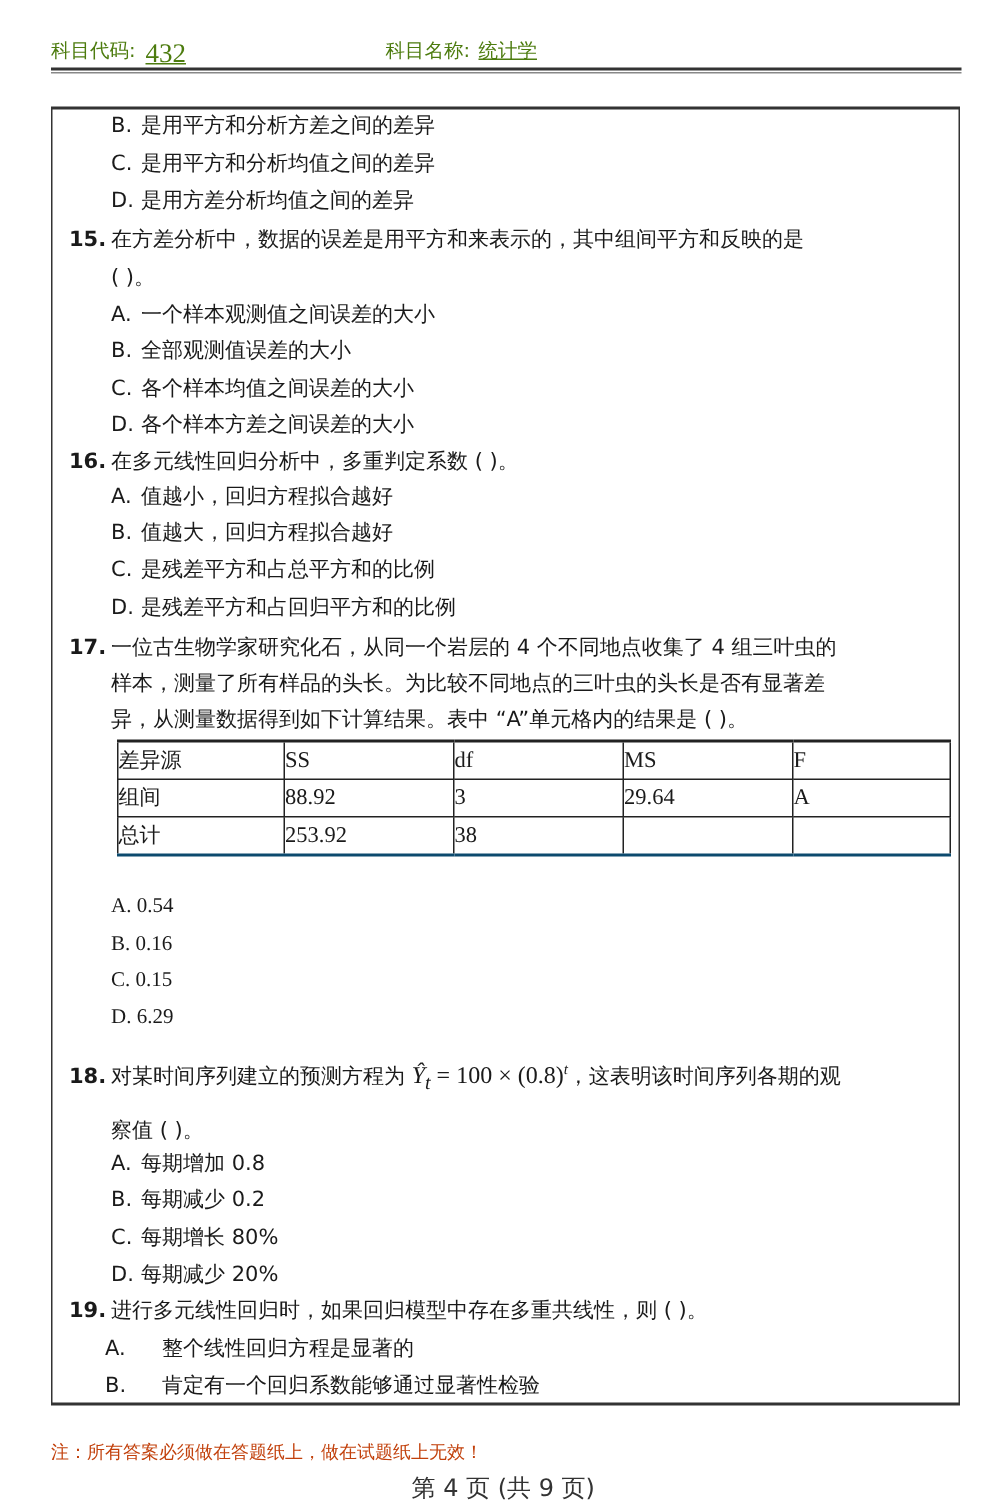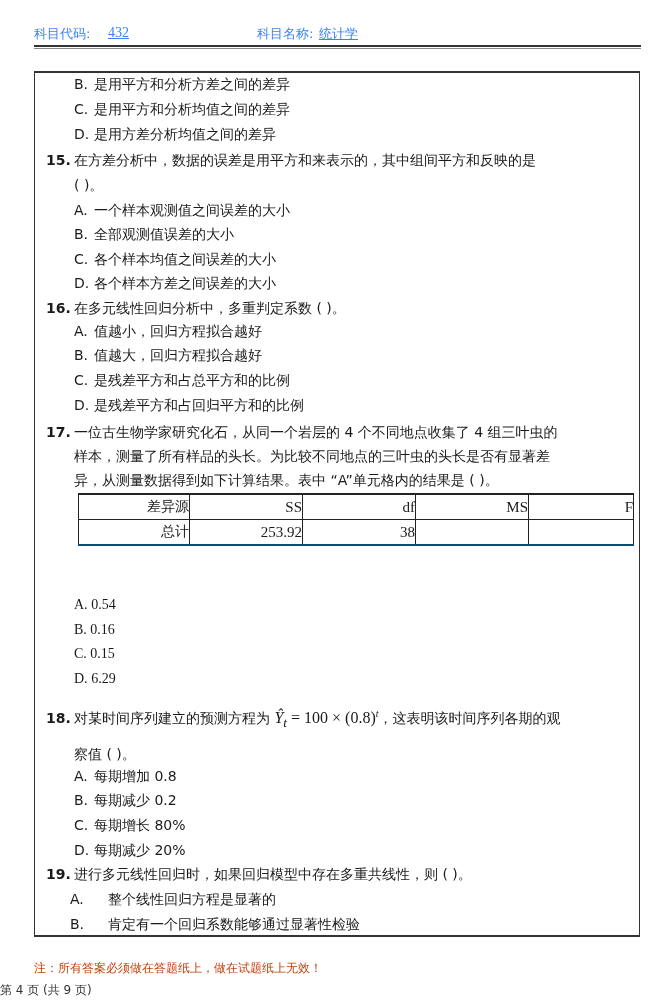--- a/index.html
+++ b/index.html
@@ -1,42 +1,42 @@
 <!DOCTYPE html>
 <html><head>
 <meta charset="utf-8">
 <style>
   html, body { margin:0; padding:0; }
   body {
     width:671px; height:1004px; background:#ffffff; position:relative; overflow:hidden;
     font-family:"DejaVu Sans", sans-serif; color:#1a1a1a;
   }
-  .hdr { position:absolute; top:22px; left:34px; width:607px; height:22px; font-size:13px; color:#3b82f6; }
+  .hdr { position:absolute; top:22px; left:34px; width:607px; height:22px; font-size:13px; color:#4d7c0f; }
   .hdr .code-label { position:absolute; left:0; top:3px; }
-  .hdr .code-val { position:absolute; left:74px; top:3px; text-decoration:underline; font-family:"Liberation Serif", serif; font-size:14px; }
+  .hdr .code-val { position:absolute; left:63px; top:3px; text-decoration:underline; font-family:"Liberation Serif", serif; font-size:18px; }
   .hdr .name-label { position:absolute; left:223px; top:3px; }
   .hdr .name-val { position:absolute; left:285px; top:3px; text-decoration:underline; }
   .hdr-line { position:absolute; top:45px; left:34px; width:607px; height:0; border-top:2px solid #333; }
   .hdr-line2 { position:absolute; top:48px; left:34px; width:607px; height:0; border-top:1px solid #888; }
   .frame { position:absolute; top:71px; left:34px; width:606px; height:866px; border:1.5px solid #333; border-top-width:2px; border-bottom-width:2px; box-sizing:border-box; }
   .line { position:absolute; font-size:14px; white-space:nowrap; line-height:18px; }
   .q { left:46px; }
   .q .num { display:inline-block; width:28px; font-weight:bold; }
   .opt { left:74px; }
   .opt .lbl { display:inline-block; width:20px; }
   .optw .lbl { display:inline-block; width:38px; }
   .cont { left:74px; }
   .serif { font-family:"Liberation Serif", serif; font-size:14px; }
   table.anova { position:absolute; left:78px; top:493px; width:556px; border-collapse:collapse; font-size:14px; }
-  table.anova td, table.anova th { border:1px solid #222; height:24px; padding:0; text-align:right; font-weight:normal; }
+  table.anova td, table.anova th { border:1px solid #222; height:24px; padding:0; text-align:left; font-weight:normal; }
   table.anova th { border-top:2px solid #222; }
   table.anova tr:last-child td { border-bottom:2px solid #0c4a6e; }
   table.anova .num { font-family:"Liberation Serif", serif; font-size:15px; }
   .foot-note { position:absolute; left:34px; top:960px; font-size:12px; color:#c2410c; }
-  .foot-page { position:absolute; left:0; width:671px; top:982px; font-size:12px; color:#333; }
+  .foot-page { position:absolute; left:0; width:671px; top:982px; text-align:center; font-size:16px; color:#333; }
   .formula { font-family:"Liberation Serif", serif; font-size:16px; font-style:normal; }
   .formula i { font-style:italic; }
   sup { font-size:10px; }
 </style>
 </head>
 <body>
 
 <div class="hdr">
   <span class="code-label">科目代码:</span>
   <span class="code-val">432</span>
@@ -72,20 +72,27 @@
 <table class="anova">
   <tbody>
       <tr>
     <th style="width:110px">差异源</th>
     <th style="width:112px" class="num">SS</th>
     <th style="width:112px" class="num">df</th>
     <th style="width:112px" class="num">MS</th>
     <th class="num">F</th>
   </tr>
   <tr>
+    <td>组间</td>
+    <td class="num">88.92</td>
+    <td class="num">3</td>
+    <td class="num">29.64</td>
+    <td class="num">A</td>
+  </tr>
+  <tr>
     <td>总计</td>
     <td class="num">253.92</td>
     <td class="num">38</td>
     <td class="num"></td>
     <td class="num"></td>
   </tr>
 </tbody>
   </table>
 
 <div class="line opt serif" style="top:596px"><span>A.</span> <span>0.54</span></div>

